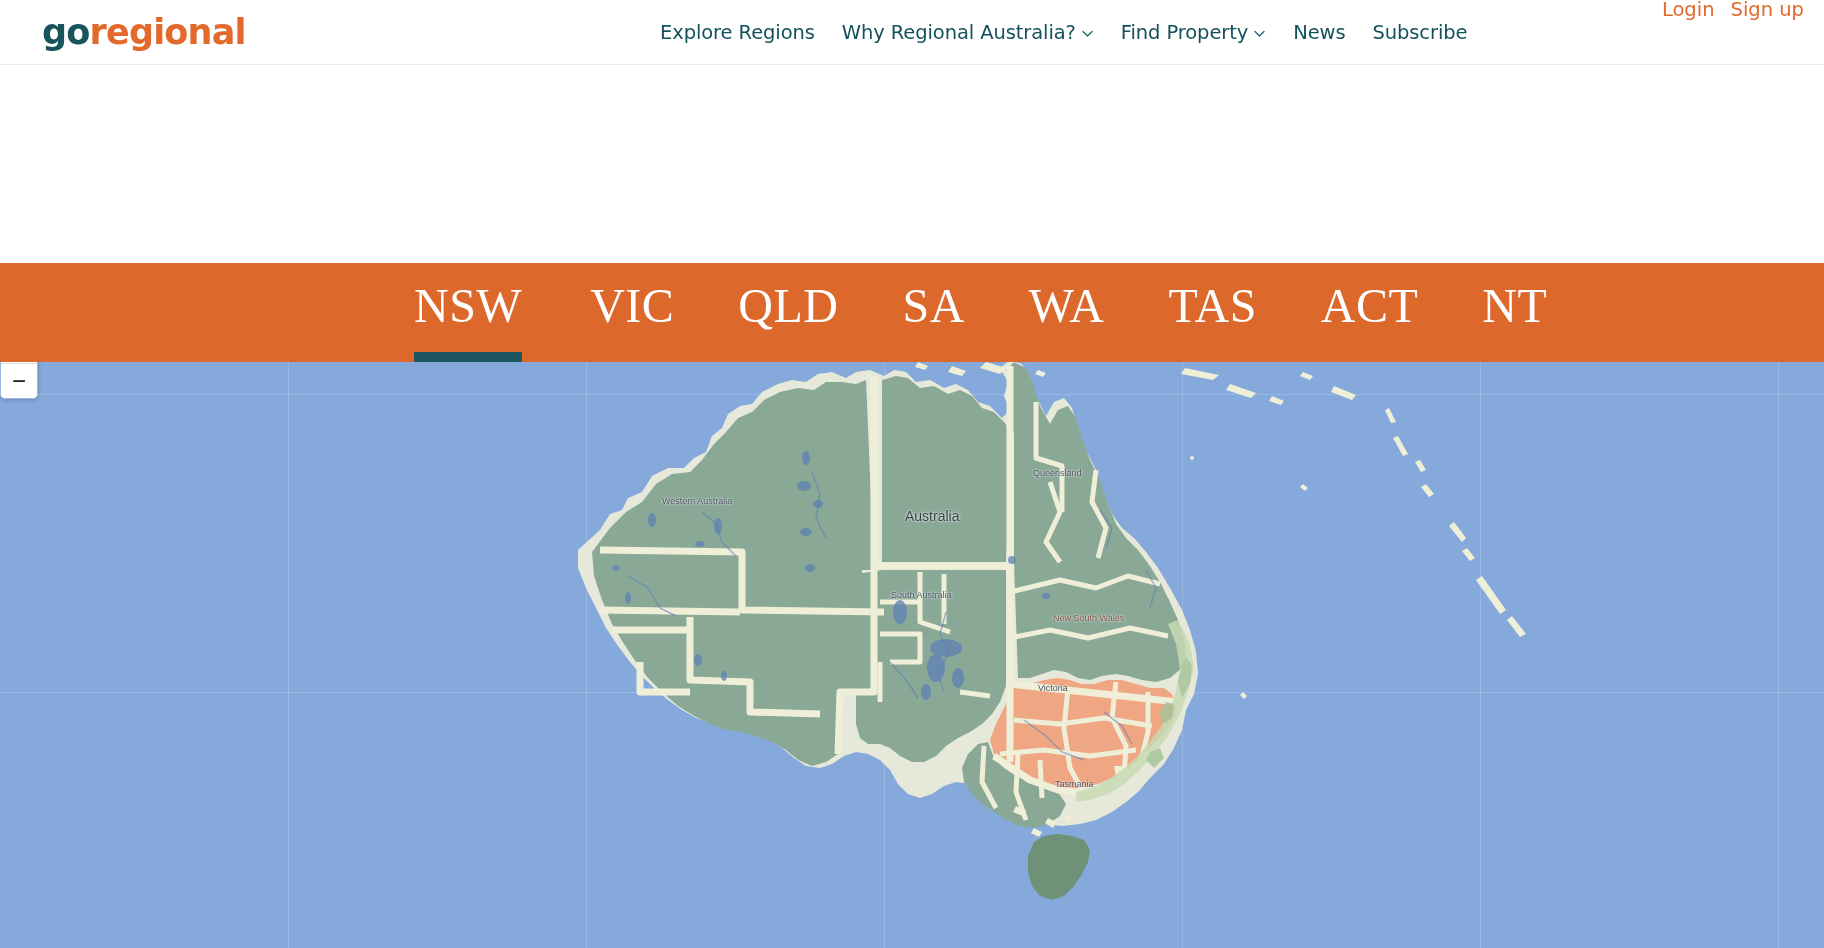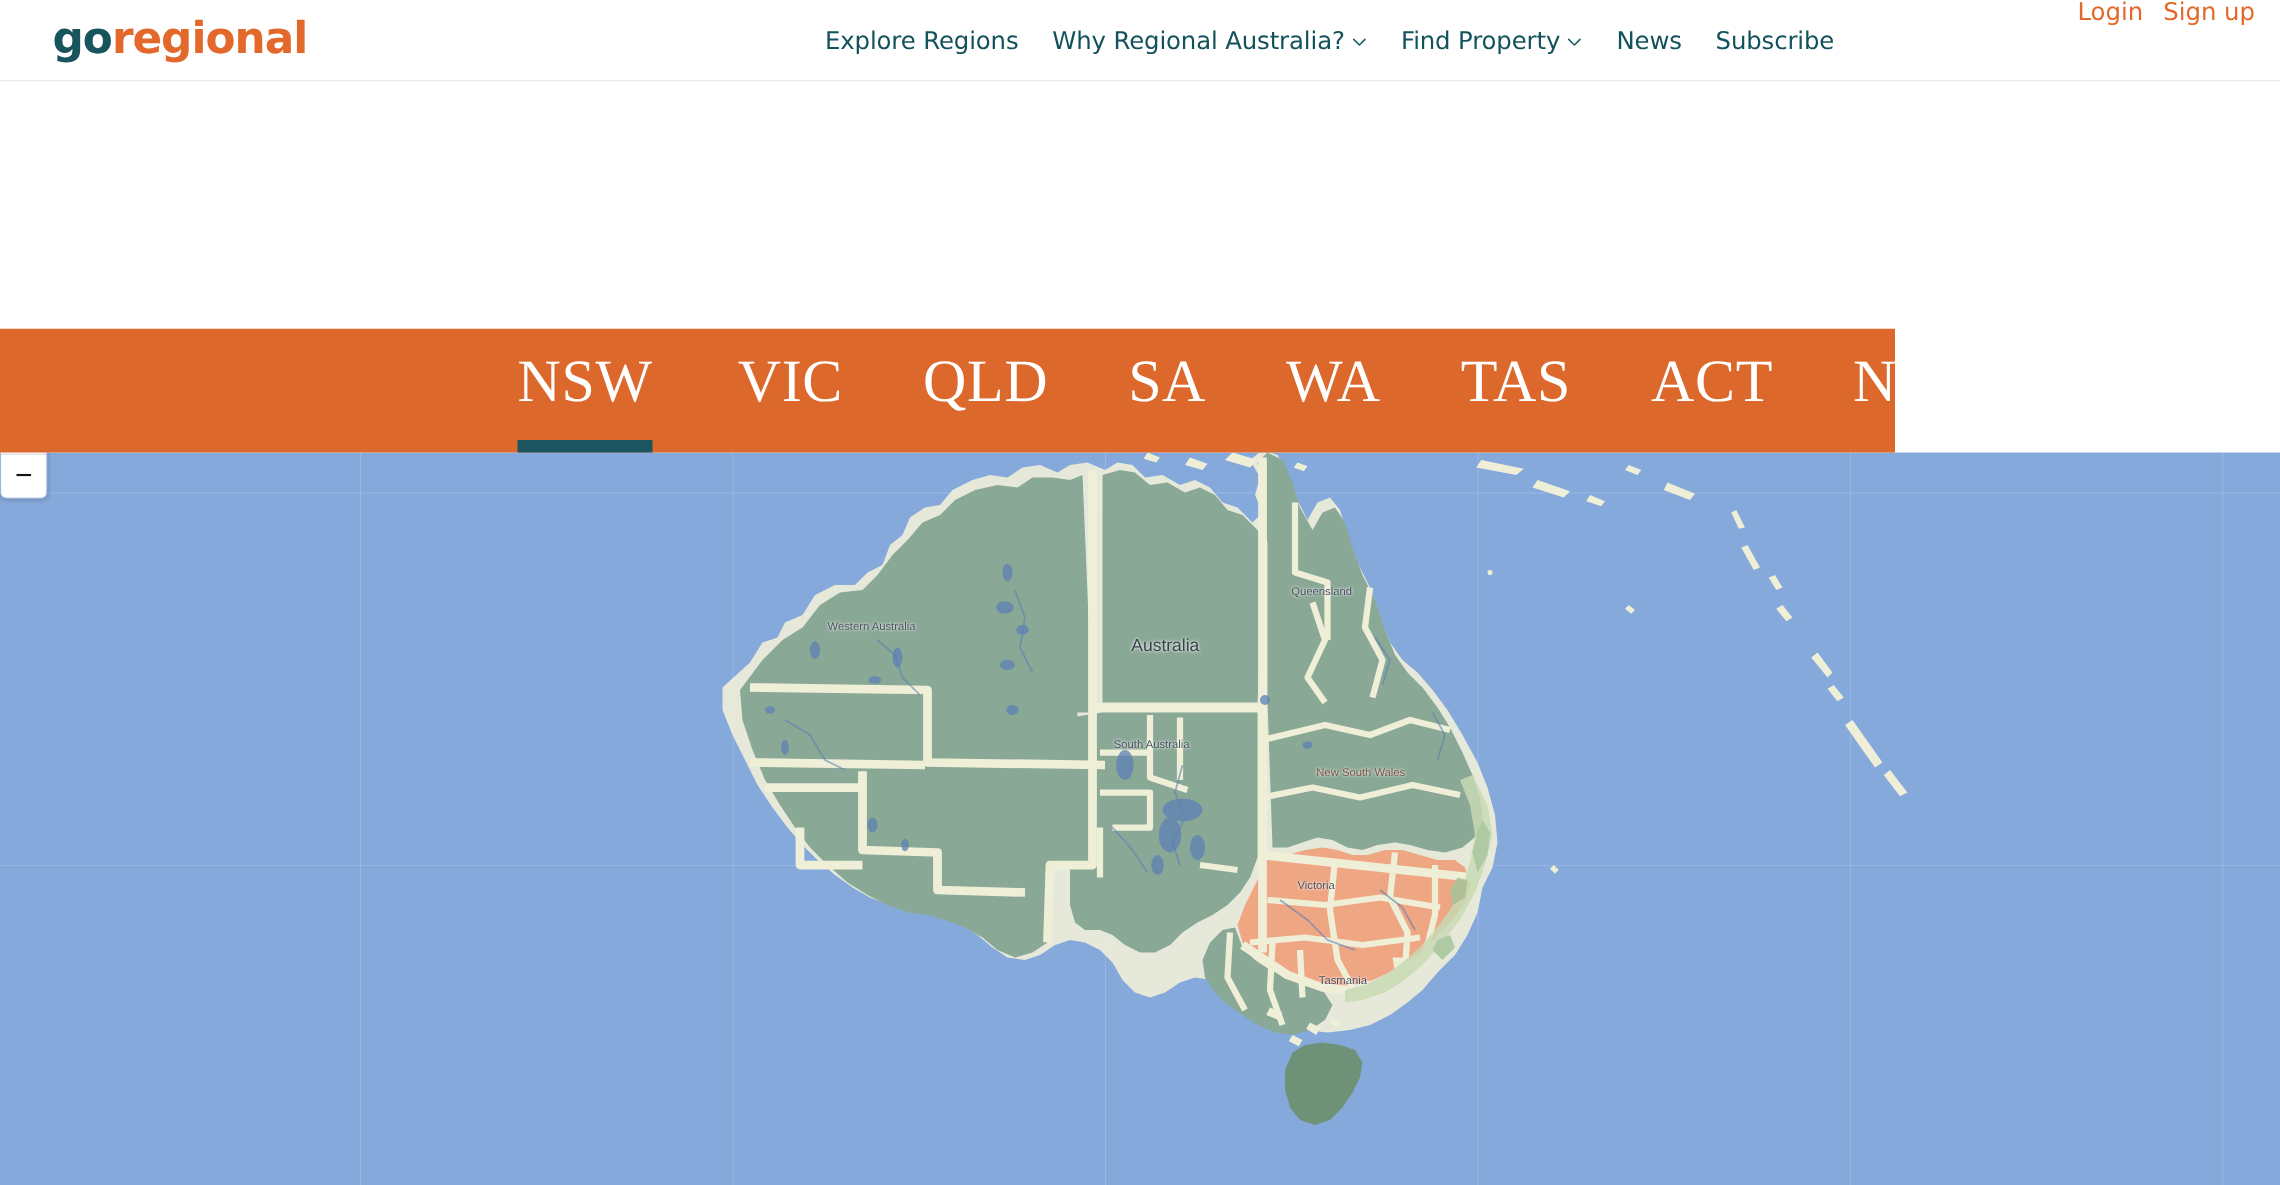--- a/index.html
+++ b/index.html
@@ -105,21 +105,21 @@
   .search-btn {
     width: 62px; height: 100%;
     display: flex; align-items: center; justify-content: center;
     background: transparent; border: none; cursor: pointer;
     padding: 0; margin-right: 6px;
   }
 
   
   .state-bar {
     position: absolute; top: 263px; left: 0;
-    width: 1516px; height: 99px;
+    width: 1824px; height: 99px;
     background: #DD682B;
     z-index: 30;
   }
   .state-tabs {
     position: absolute;
     left: 414px; top: 0; height: 99px;
     display: flex; align-items: flex-start;
     gap: 0;
   }
   .state-tab {
@@ -482,21 +482,21 @@
         </g>
 
       </g>
     </svg>
 
     <div class="map-label lbl-country" style="left:905px; top:146px;">Australia</div>
     <div class="map-label lbl-state" style="left:662px; top:134px;">Western Australia</div>
     <div class="map-label lbl-state" style="left:891px; top:228px;">South Australia</div>
     <div class="map-label lbl-state" style="left:1033px; top:106px;">Queensland</div>
     <div class="map-label lbl-state-hl" style="left:1053px; top:251px;">New South Wales</div>
-    <div class="map-label lbl-state" style="left:1038px; top:321px;margin-top:20px;">Victoria</div>
+    <div class="map-label lbl-state" style="left:1038px; top:321px;">Victoria</div>
     <div class="map-label lbl-state" style="left:1055px; top:417px;">Tasmania</div>
 
     <div class="zoom-ctrl">
       <button class="zoom-btn">+</button>
       <button class="zoom-btn">−</button>
     </div>
   </div>
 
 </div>
 

